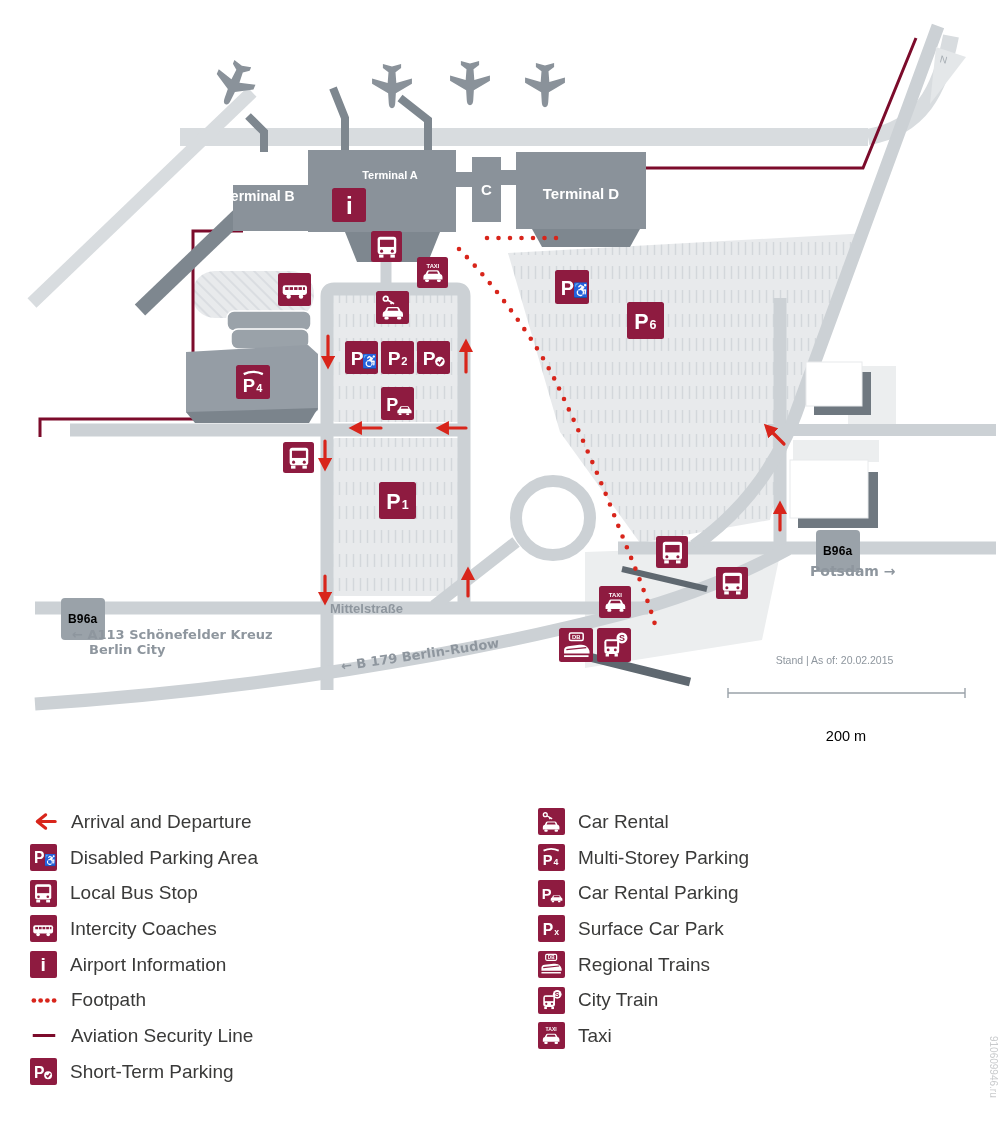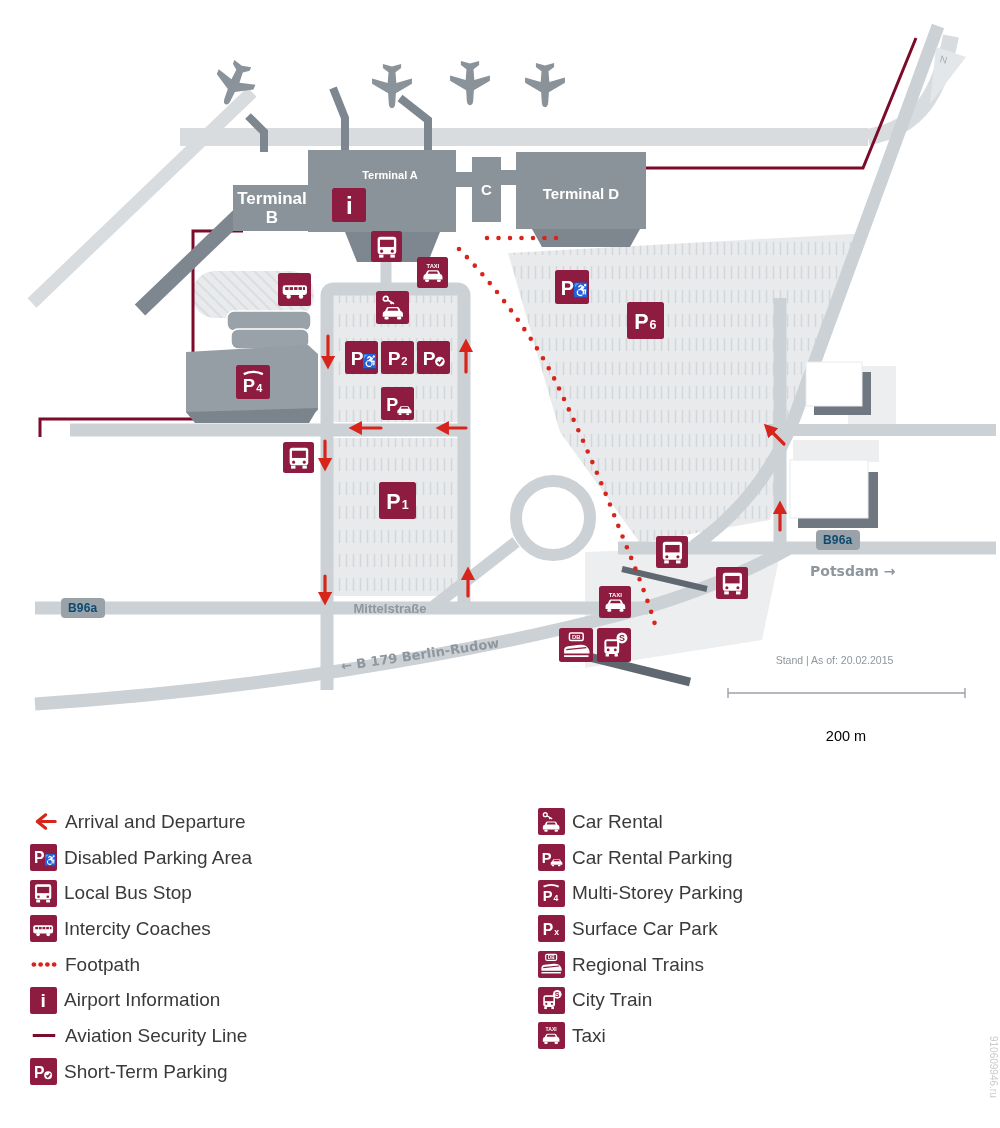--- a/index.html
+++ b/index.html
@@ -4,24 +4,24 @@
 <style>
   html,body{margin:0;padding:0;background:#fff;}
   .stage{position:relative;width:1000px;height:1128px;background:#fff;overflow:hidden;
          font-family:"Liberation Sans",sans-serif;}
   .map-svg{position:absolute;left:0;top:0;}
   .badge{position:absolute;background:#8e1b40;border-radius:2.5px;
          display:flex;align-items:center;justify-content:center;box-sizing:border-box;}
   .badge svg{width:90%;height:90%;display:block;}
   .lbl{position:absolute;color:#fff;font-weight:bold;text-align:center;line-height:1.12;}
   .glbl{position:absolute;color:#8e969e;font-weight:bold;}
-  .b96a{position:absolute;background:#9aa2a9;color:#0c4a6e;font-weight:bold;font-size:12px;
-        padding:3px 7px;border-radius:4px;letter-spacing:.2px;}
+  .b96a{position:absolute;background:#9aa2a9;color:#000000;font-weight:bold;font-size:12px;
+        padding:14px 7px;border-radius:4px;letter-spacing:.2px;}
   .legend-col{position:absolute;}
-  .lg-row{display:flex;align-items:center;height:35.7px;gap:7px;}
+  .lg-row{display:flex;align-items:center;height:35.7px;gap:13px;}
   .lg-icon{width:28px;height:27px;flex:none;display:flex;align-items:center;justify-content:center;}
   .lg-badge{width:27px;height:27px;background:#8e1b40;border-radius:2px;flex:none;
             display:flex;align-items:center;justify-content:center;}
   .lg-badge svg{width:90%;height:90%;display:block;}
   .lg-icon svg{width:100%;height:100%;display:block;}
   .lg-text{font-size:19px;color:#3a3a39;white-space:nowrap;}
   .wm{position:absolute;right:1px;top:1036px;writing-mode:vertical-rl;font-size:10px;color:#c9cbcd;}
   svg text{font-family:"Liberation Sans",sans-serif;}
 </style>
 </head>
@@ -350,27 +350,31 @@
           <use href="#i-db"></use>
         </svg>
       </div>
     <div class="badge" style="left:597px;top:628px;width:34px;height:34px">
         <svg viewBox="0 0 24 24">
           <use href="#i-strain"></use>
         </svg>
       </div>
 
     <div class="lbl" style="left:330px;top:169px;width:120px;font-size:11px">Terminal A</div>
-    <div class="lbl" style="left:233px;top:189px;width:78px;font-size:17px">Terminal B</div>
+    <div class="lbl" style="left:220px;top:189px;width:78px;font-size:14px">Terminal B</div>
     <div class="lbl" style="left:472px;top:182px;width:29px;font-size:15px">C</div>
     <div class="lbl" style="left:517px;top:186px;width:128px;font-size:15px">Terminal D</div>
 
-    <div class="glbl" style="left:330px;top:601px;width:120px;font-size:13px;text-align:center">Mittelstraße</div>
+    <div class="glbl" style="left:330px;top:601px;width:120px;font-size:13px;">Mittelstraße</div>
     <div class="b96a" style="left:61px;top:598px">B96a</div>
     <div class="b96a" style="left:816px;top:530px">B96a</div>
+    <div class="glbl" style="left:72px;top:627px;font-size:13px;font-family:'DejaVu Sans',sans-serif">
+      <div>← A113 Schönefelder Kreuz</div>
+      <div style="padding-left:17px">Berlin City</div>
+    </div>
     <div class="glbl" style="left:338px;top:647px;width:164px;font-size:13px;text-align:center;transform:rotate(-8.5deg);font-family:'DejaVu Sans',sans-serif">← B 179 Berlin-Rudow</div>
     <div class="glbl" style="left:810px;top:563px;width:90px;font-size:14px;font-family:'DejaVu Sans',sans-serif">Potsdam →</div>
     <div class="glbl" style="left:940px;top:54px;font-size:10px;font-weight:400;color:#a7aeb4;transform:rotate(14deg)">N</div>
     <div class="glbl" style="left:752px;top:654px;width:165px;font-size:10.5px;font-weight:400;text-align:center">Stand | As of: 20.02.2015</div>
     <div class="glbl" style="left:796px;top:728px;width:100px;font-size:14.5px;font-weight:400;text-align:center;color:#000000">200 m</div>
   </div>
 
   <div class="legend-col" style="left:30px;top:804px">
     <div class="lg-row">
       <span class="lg-icon">
@@ -398,36 +402,36 @@
     </div>
     <div class="lg-row">
       <span class="lg-badge">
           <svg viewBox="0 0 24 24">
             <use href="#i-coach"></use>
           </svg>
         </span>
       <span class="lg-text">Intercity Coaches</span>
     </div>
     <div class="lg-row">
+      <span class="lg-badge">
+          <svg viewBox="0 0 24 24">
+            <use href="#i-info"></use>
+          </svg>
+        </span>
+      <span class="lg-text">Airport Information</span>
+    </div>
+    <div class="lg-row">
       <span class="lg-icon">
           <svg viewBox="0 0 24 24">
             <use href="#i-dots"></use>
           </svg>
         </span>
       <span class="lg-text">Footpath</span>
     </div>
     <div class="lg-row">
-      <span class="lg-badge">
-          <svg viewBox="0 0 24 24">
-            <use href="#i-info"></use>
-          </svg>
-        </span>
-      <span class="lg-text">Airport Information</span>
-    </div>
-    <div class="lg-row">
       <span class="lg-icon">
           <svg viewBox="0 0 24 24">
             <use href="#i-secline"></use>
           </svg>
         </span>
       <span class="lg-text">Aviation Security Line</span>
     </div>
     <div class="lg-row">
       <span class="lg-badge">
           <svg viewBox="0 0 24 24">
@@ -443,32 +447,32 @@
       <span class="lg-badge">
           <svg viewBox="0 0 24 24">
             <use href="#i-carrental"></use>
           </svg>
         </span>
       <span class="lg-text">Car Rental</span>
     </div>
     <div class="lg-row">
       <span class="lg-badge">
           <svg viewBox="0 0 24 24">
+            <use href="#i-p4roof"></use>
+          </svg>
+        </span>
+      <span class="lg-text">Multi-Storey Parking</span>
+    </div>
+    <div class="lg-row">
+      <span class="lg-badge">
+          <svg viewBox="0 0 24 24">
             <use href="#i-pcar"></use>
           </svg>
         </span>
       <span class="lg-text">Car Rental Parking</span>
-    </div>
-    <div class="lg-row">
-      <span class="lg-badge">
-          <svg viewBox="0 0 24 24">
-            <use href="#i-p4roof"></use>
-          </svg>
-        </span>
-      <span class="lg-text">Multi-Storey Parking</span>
     </div>
     <div class="lg-row">
       <span class="lg-badge">
           <svg viewBox="0 0 24 24">
             <use href="#i-px"></use>
           </svg>
         </span>
       <span class="lg-text">Surface Car Park</span>
     </div>
     <div class="lg-row">

